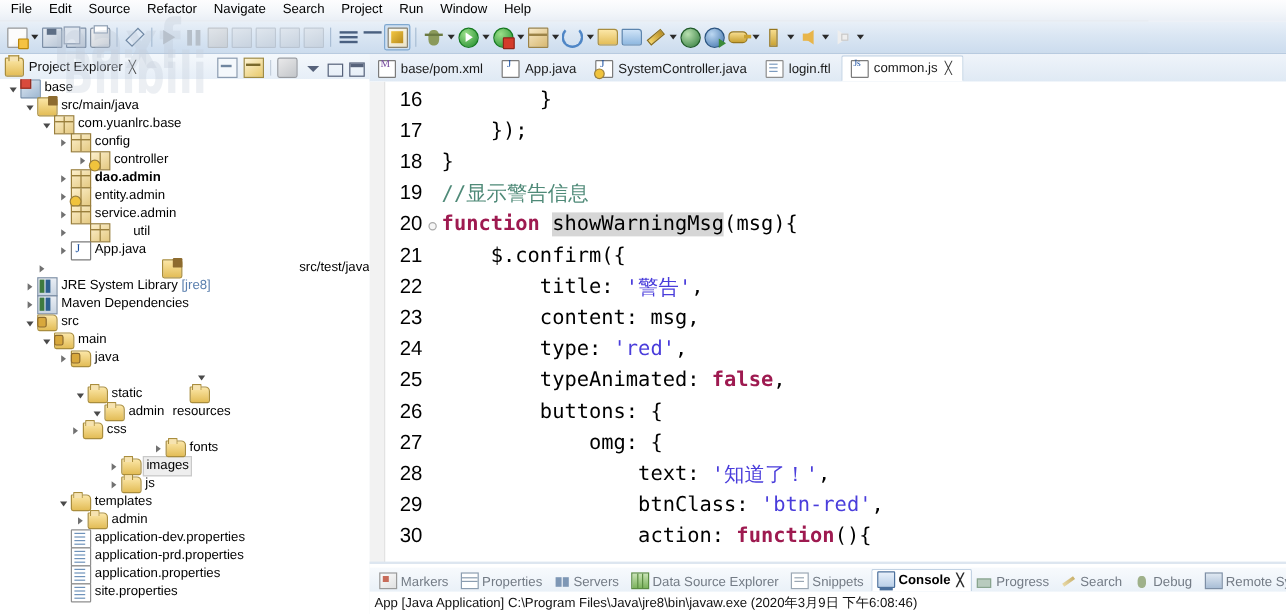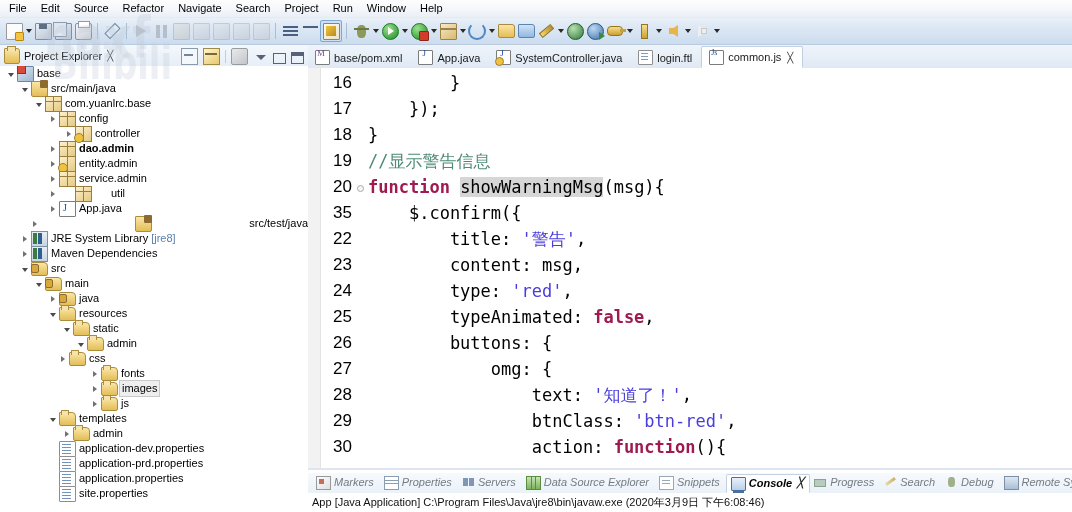--- a/index.html
+++ b/index.html
@@ -389,29 +389,28 @@
   }
   .bp-tabs {
     position: absolute; left: 0; top: 3px;
     width: 764px; height: 20px;
     display: flex; align-items: center;
     background: linear-gradient(to bottom,#f7fafd,#eaf1f8);
     box-sizing: border-box;
     padding-left: 4px;
   }
   .bptab {
-    display: flex; align-items: flex-start;
+    display: flex; align-items: flex-end;
     gap: 3px;
     font-size: 11px;
     color: #737b85;
     padding: 2px 6px 2px 4px;
     white-space: nowrap;
     box-sizing: border-box;
     height: 19px;
-    font-style: italic;
   }
   .bptab.active {
     color: #000;
     font-weight: bold;
     background: #ffffff;
     border: 1px solid #c2d2e3;
     border-bottom: 1px solid #fff;
     border-radius: 2px 2px 0 0;
   }
   .bpicon { width: 13px; height: 12px; position: relative; flex: none; }
@@ -669,41 +668,41 @@
         <div class="tnode" style="padding-left: 32px;">
           <span class="twist expanded"></span>
           <span class="ticon ic-srcroot"></span>
           <span class="tlabel">main</span>
         </div>
         <div class="tnode" style="padding-left: 46px;">
           <span class="twist collapsed"></span>
           <span class="ticon ic-srcroot"></span>
           <span class="tlabel">java</span>
         </div>
-        <div class="tnode" style="padding-left: 46px;">
+        <div class="tnode" style="padding-left: 28px; flex-direction: column;">
           <span class="twist expanded"></span>
           <span class="ticon ic-folder"></span>
           <span class="tlabel">resources</span>
         </div>
         <div class="tnode" style="padding-left: 60px;">
           <span class="twist expanded"></span>
           <span class="ticon ic-folder"></span>
           <span class="tlabel">static</span>
         </div>
         <div class="tnode" style="padding-left: 74px;">
           <span class="twist expanded"></span>
           <span class="ticon ic-folder"></span>
           <span class="tlabel">admin</span>
         </div>
         <div class="tnode" style="padding-left: 56px;">
           <span class="twist collapsed"></span>
           <span class="ticon ic-folder"></span>
           <span class="tlabel">css</span>
         </div>
-        <div class="tnode" style="padding-left: 88px;">
+        <div class="tnode" style="padding-left: 88px; margin-left: 37px;">
           <span class="twist collapsed"></span>
           <span class="ticon ic-folder"></span>
           <span class="tlabel">fonts</span>
         </div>
         <div class="tnode" style="padding-left: 88px;">
           <span class="twist collapsed"></span>
           <span class="ticon ic-folder"></span>
           <span class="tlabel selected">images</span>
         </div>
         <div class="tnode" style="padding-left: 88px;">
@@ -769,21 +768,21 @@
         </div>
       </div>
     <div class="code-wrap">
       <div class="marker-ruler"></div>
       <div class="code-rows" id="coderows">
           <div class="crow"><span class="lnum">16</span><span class="fold"></span><span class="ctext">        }</span></div>
           <div class="crow"><span class="lnum">17</span><span class="fold"></span><span class="ctext">    });</span></div>
           <div class="crow"><span class="lnum">18</span><span class="fold"></span><span class="ctext">}</span></div>
           <div class="crow"><span class="lnum">19</span><span class="fold"></span><span class="tok-cmt">//显示警告信息</span></div>
           <div class="crow"><span class="lnum">20</span><span class="fold has"></span><span class="tok-kw">function </span><span class="tok-hl">showWarningMsg</span><span class="ctext">(msg){</span></div>
-          <div class="crow"><span class="lnum">35</span><span class="fold"></span><span class="ctext">    $.confirm({</span></div>
+          <div class="crow"><span class="lnum">21</span><span class="fold"></span><span class="ctext">    $.confirm({</span></div>
           <div class="crow"><span class="lnum">22</span><span class="fold"></span><span class="ctext">        title: </span><span class="tok-str">'警告'</span><span class="ctext">,</span></div>
           <div class="crow"><span class="lnum">23</span><span class="fold"></span><span class="ctext">        content: msg,</span></div>
           <div class="crow"><span class="lnum">24</span><span class="fold"></span><span class="ctext">        type: </span><span class="tok-str">'red'</span><span class="ctext">,</span></div>
           <div class="crow"><span class="lnum">25</span><span class="fold"></span><span class="ctext">        typeAnimated: </span><span class="tok-kw">false</span><span class="ctext">,</span></div>
           <div class="crow"><span class="lnum">26</span><span class="fold"></span><span class="ctext">        buttons: {</span></div>
           <div class="crow"><span class="lnum">27</span><span class="fold"></span><span class="ctext">            omg: {</span></div>
           <div class="crow"><span class="lnum">28</span><span class="fold"></span><span class="ctext">                text: </span><span class="tok-str">'知道了！'</span><span class="ctext">,</span></div>
           <div class="crow"><span class="lnum">29</span><span class="fold"></span><span class="ctext">                btnClass: </span><span class="tok-str">'btn-red'</span><span class="ctext">,</span></div>
           <div class="crow"><span class="lnum">30</span><span class="fold"></span><span class="ctext">                action: </span><span class="tok-kw">function</span><span class="ctext">(){</span></div>
         </div>

